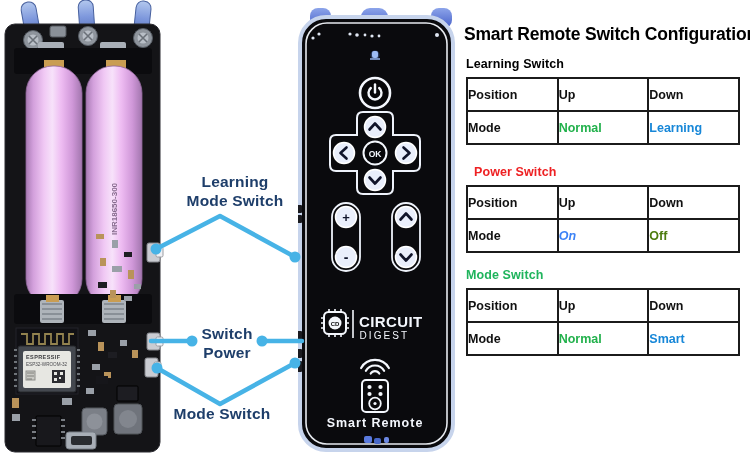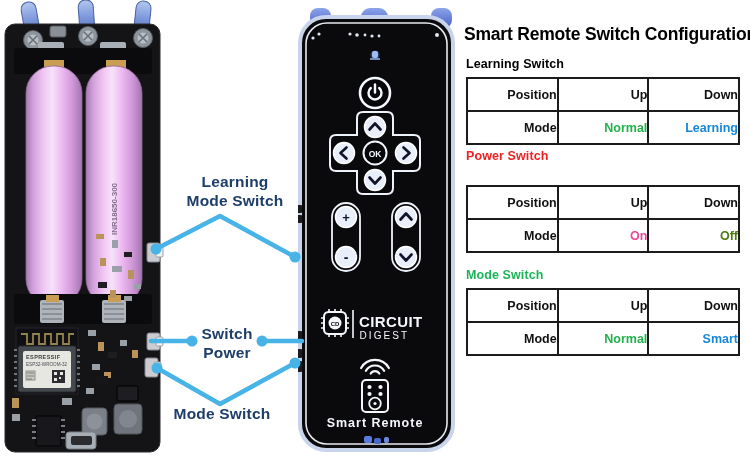--- a/index.html
+++ b/index.html
@@ -24,26 +24,26 @@
   }
   .sec-label {
     position:absolute; left:2px; font-size:12.5px; font-weight:bold;
     letter-spacing:.1px;
   }
   .cfg-table {
     position:absolute; left:2px; width:274px;
     border-collapse:collapse; table-layout:fixed;
   }
   .cfg-table td {
-    border:2px solid #1b1b1b; height:33px; text-align:right;
+    border:2px solid #1b1b1b; height:33px; text-align:left;
     vertical-align:middle; font-size:12.5px; font-weight:600; color:#111;
     background:#fff;
   }
   .lbl1 { top:57px; }  .tbl1 { top:77px; }
-  .lbl2 { top:149px; } .tbl2 { top:185px; }
+  .lbl2 { top:165px;margin-left:8px; } .tbl2 { top:185px; }
   .lbl3 { top:268px; } .tbl3 { top:288px; }
 </style>
 </head>
 <body>
 
 <div id="stage">
 
   <svg style="left:0;top:0" width="166" height="460" viewBox="0 0 166 460">
     <defs>
       <linearGradient id="batt" x1="0" y1="0" x2="1" y2="0">
@@ -379,21 +379,21 @@
     <div class="sec-label lbl2" style="color: rgb(238, 33, 35);">Power Switch</div>
     <table class="cfg-table tbl2">
       <tbody>
           <tr>
         <td>Position</td>
         <td>Up</td>
         <td>Down</td>
       </tr>
       <tr>
         <td>Mode</td>
-        <td style="color: #ec4899;">On</td>
+        <td style="color: #3b82f6; font-style: italic;">On</td>
         <td style="color: #4d7c0f;">Off</td>
       </tr>
     </tbody>
       </table>
 
     <div class="sec-label lbl3" style="color: rgb(31, 180, 92);">Mode Switch</div>
     <table class="cfg-table tbl3">
       <tbody>
           <tr>
         <td>Position</td>

